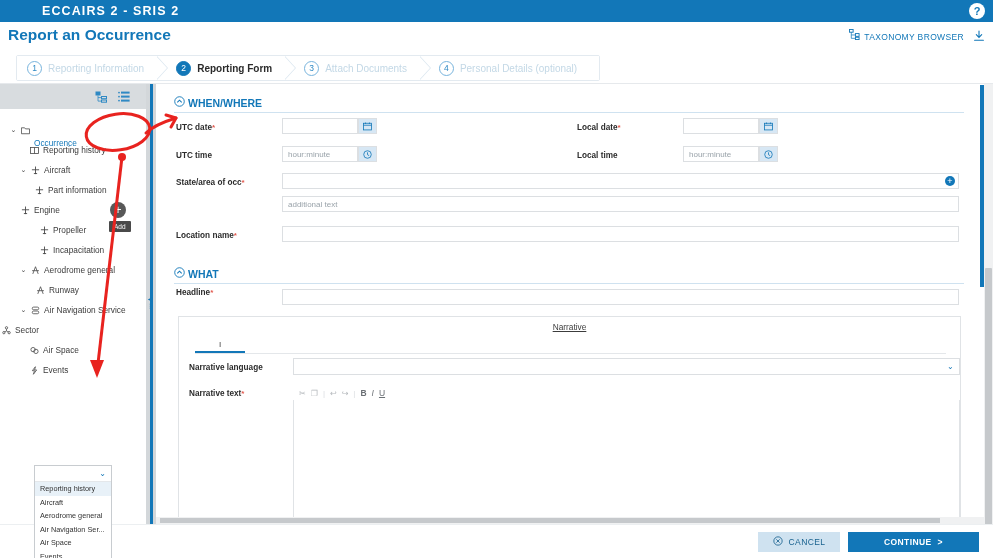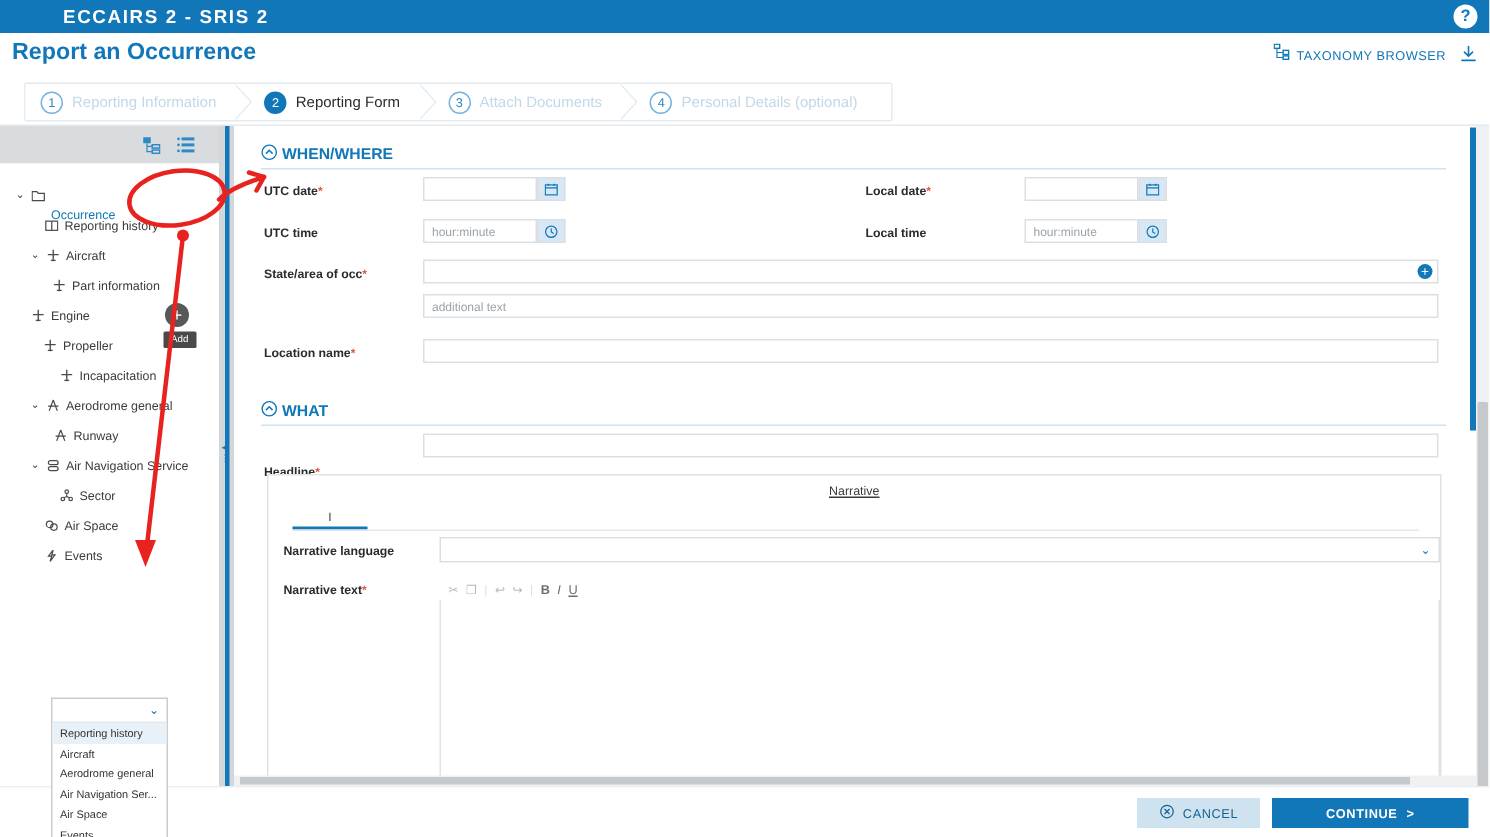--- a/index.html
+++ b/index.html
@@ -82,21 +82,21 @@
   }
   .step:last-child::after, .step:last-child::before { display:none; }
   .step-num {
     width:15px; height:15px; border-radius:50%;
     border:1px solid #78b4dd; color:#2f89c4;
     font-size:8.5px; display:flex; align-items:center; justify-content:center;
     background:#fff; flex:none;
   }
   .step-label { font-size:10px; color:#c3d8e6; white-space:nowrap; }
   .step.active .step-num { background:#1277b8; border-color:#1277b8; color:#fff; }
-  .step.active .step-label { color:#2b2b2b; font-weight:normal; }
+  .step.active .step-label { color:#2b2b2b; font-weight:bold; }
 
   
   .treepanel {
     position:absolute; left:0; top:84px; width:146px; height:440px;
     background:#ffffff;
   }
   .tree-toolbar {
     position:absolute; left:0; top:0; width:146px; height:25px;
     background:#d8dcdf;
     display:flex; align-items:center; justify-content:flex-end; gap:11px;
@@ -391,21 +391,21 @@
 
       <div class="tnode" style="padding-left:19px">
         <span class="ticon">
           <svg width="9" height="9" viewBox="0 0 10 10">
               <path d="M5 0.6 V9 M1 4.2 H9 M3.2 8.4 H6.8" fill="none" stroke="#4a4a4a" stroke-width="1"></path>
             </svg>
         </span>
         <span class="tlbl">Engine</span>
       </div>
 
-      <div class="tnode" style="padding-left:27px">
+      <div class="tnode" style="padding-left:38px">
         <span class="ticon">
           <svg width="9" height="9" viewBox="0 0 10 10">
               <path d="M5 0.6 V9 M1 4.2 H9 M3.2 8.4 H6.8" fill="none" stroke="#4a4a4a" stroke-width="1"></path>
             </svg>
         </span>
         <span class="tlbl">Propeller</span>
       </div>
 
       <div class="tnode" style="padding-left:38px">
         <span class="ticon">
@@ -439,21 +439,21 @@
         <span class="chev">⌄</span>
         <span class="ticon">
           <svg width="9" height="9" viewBox="0 0 10 10">
               <rect x="1.4" y="1.2" width="7.2" height="3" rx="1.5" fill="none" stroke="#4a4a4a" stroke-width="0.9"></rect>
               <rect x="1.4" y="5.6" width="7.2" height="3" rx="1.5" fill="none" stroke="#4a4a4a" stroke-width="0.9"></rect>
             </svg>
         </span>
         <span class="tlbl">Air Navigation Service</span>
       </div>
 
-      <div class="tnode" style="padding-left:38px">
+      <div class="tnode" style="">
         <span class="ticon">
           <svg width="9" height="9" viewBox="0 0 10 10">
               <circle cx="5" cy="2" r="1.3" fill="none" stroke="#4a4a4a" stroke-width="0.9"></circle>
               <circle cx="2.1" cy="7.4" r="1.3" fill="none" stroke="#4a4a4a" stroke-width="0.9"></circle>
               <circle cx="7.9" cy="7.4" r="1.3" fill="none" stroke="#4a4a4a" stroke-width="0.9"></circle>
               <path d="M5 3.3 V5.6 M5 5.6 L2.6 6.6 M5 5.6 L7.4 6.6" stroke="#4a4a4a" stroke-width="0.8" fill="none"></path>
             </svg>
         </span>
         <span class="tlbl">Sector</span>
       </div>
@@ -575,21 +575,21 @@
       <span>
         <svg width="11" height="11" viewBox="0 0 12 12">
             <circle cx="6" cy="6" r="5.2" fill="none" stroke="#1277b8" stroke-width="1"></circle>
             <path d="M3.6 7 L6 4.6 L8.4 7" fill="none" stroke="#1277b8" stroke-width="1.1"></path>
           </svg>
       </span>
       <span>WHAT</span>
     </div>
     <div class="sect-rule" style="left:18px; top:199px; width:790px;"></div>
 
-    <div class="flabel" style="left:20px; top:226px;">
+    <div class="flabel" style="left:20px; top:204px;">
       <span>Headline</span><span class="req">*</span>
     </div>
     <div class="fbox" style="left:126px; top:205px; width:677px;"></div>
 
     <div class="narr-card" style="left:22px; top:232px; width:783px; height:212px;">
       <div class="narr-title">Narrative</div>
       <div class="narr-tab">I</div>
       <div class="narr-rule"></div>
 
       <div class="flabel" style="left:10px; top:46px;">Narrative language</div>

